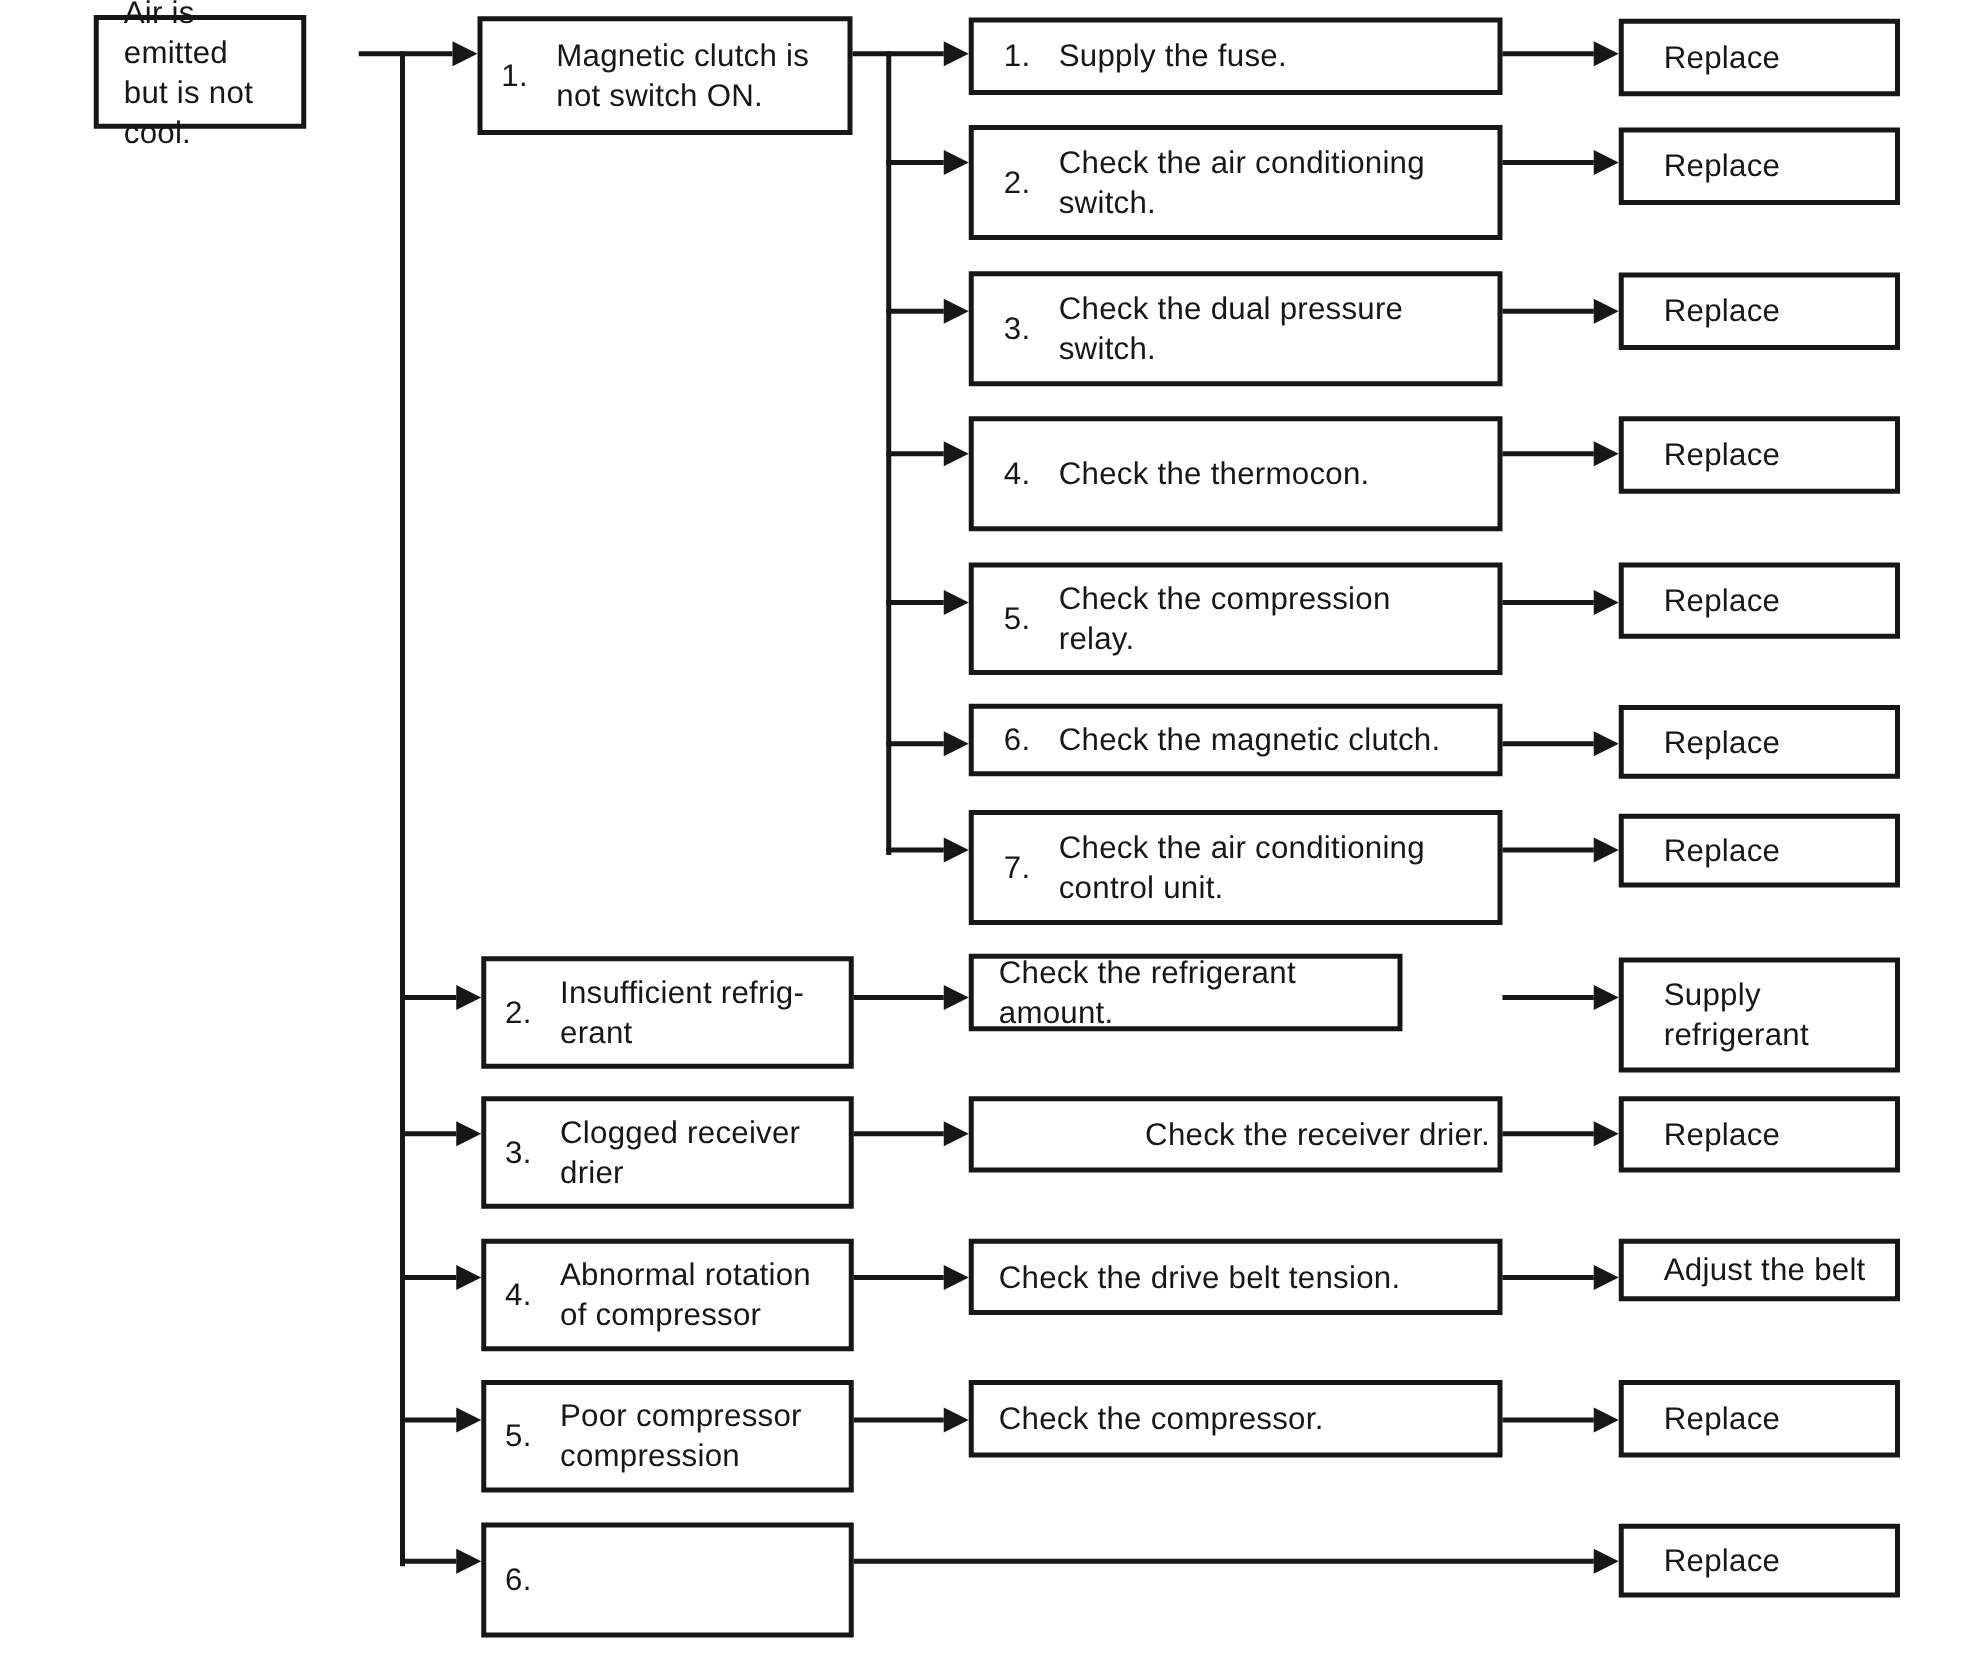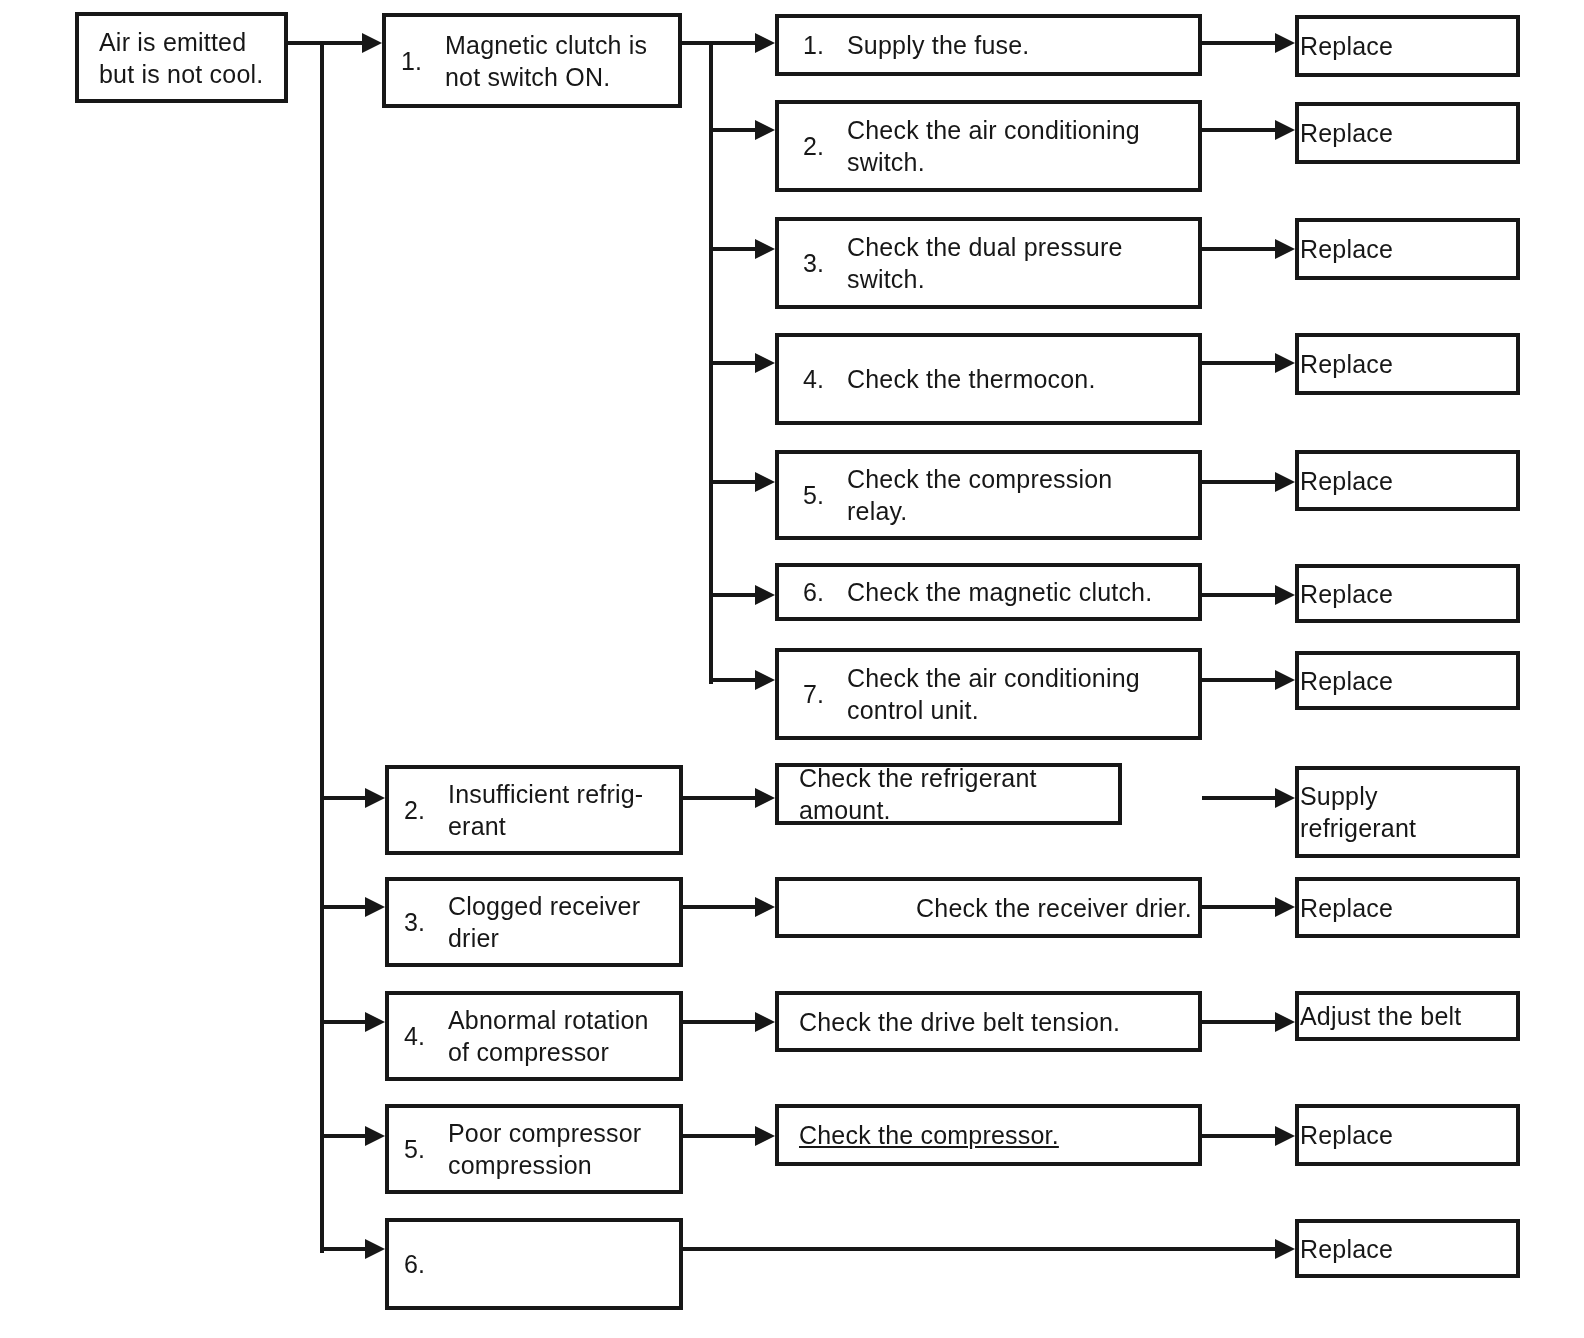--- a/index.html
+++ b/index.html
@@ -21,40 +21,40 @@
     align-items:center;
     font-size:25px;
     line-height:1.28;
     letter-spacing:0.2px;
   }
   .txt{white-space:pre-line;}
   .num{flex:none;width:44px;white-space:nowrap;}
   .cause{padding-left:15px;padding-right:6px;}
   .checkbx{padding-left:24px;padding-right:6px;}
   .plainbx{padding-left:20px;padding-right:6px;}
-  .actionbx{padding-left:1px;padding-right:4px;}
+  .actionbx{padding-left:32px;padding-right:4px;}
   
   .hl{position:absolute;height:4px;background:#171717;}
   .hl.ar::after{
     content:"";
     position:absolute;left:100%;top:50%;
     margin-top:-10px;
     width:0;height:0;
     border-top:10px solid transparent;
     border-bottom:10px solid transparent;
     border-left:20px solid #171717;
   }
   .vl{position:absolute;width:4px;background:#171717;}
 </style>
 </head>
 <body>
 
 <div class="canvas">
 
-  <div class="box plainbx" style="left:75px;top:12px;width:213px;height:91px;">
+  <div class="box plainbx" style="left:75px;top:12px;width:170px;height:91px;">
     <span class="txt">Air is emitted
 but is not cool.</span>
   </div>
 
   <div class="hl ar" style="left:287px;top:41px;width:75px;"></div>
 
   <div class="vl" style="left:320px;top:41px;height:1212px;"></div>
 
   <div class="box cause" style="left:382px;top:13px;width:300px;height:95px;">
     <span class="num">1.</span>
@@ -184,21 +184,21 @@
     <span class="txt">Adjust the belt</span>
   </div>
 
   <div class="hl ar" style="left:320px;top:1134px;width:45px;"></div>
   <div class="box cause" style="left:385px;top:1104px;width:298px;height:90px;">
     <span class="num">5.</span>
     <span class="txt">Poor compressor
 compression</span>
   </div>
   <div class="hl ar" style="left:683px;top:1134px;width:72px;"></div>
-  <div class="box plainbx" style="left:775px;top:1104px;width:427px;height:62px;text-decoration:underline;">
+  <div class="box plainbx" style="left:775px;top:1104px;width:427px;height:62px;">
     <span class="txt">Check the compressor.</span>
   </div>
   <div class="hl ar" style="left:1202px;top:1134px;width:73px;"></div>
   <div class="box actionbx" style="left:1295px;top:1104px;width:225px;height:62px;">
     <span class="txt">Replace</span>
   </div>
 
   <div class="hl ar" style="left:320px;top:1247px;width:45px;"></div>
   <div class="box cause" style="left:385px;top:1218px;width:298px;height:92px;">
     <span class="num">6.</span>

